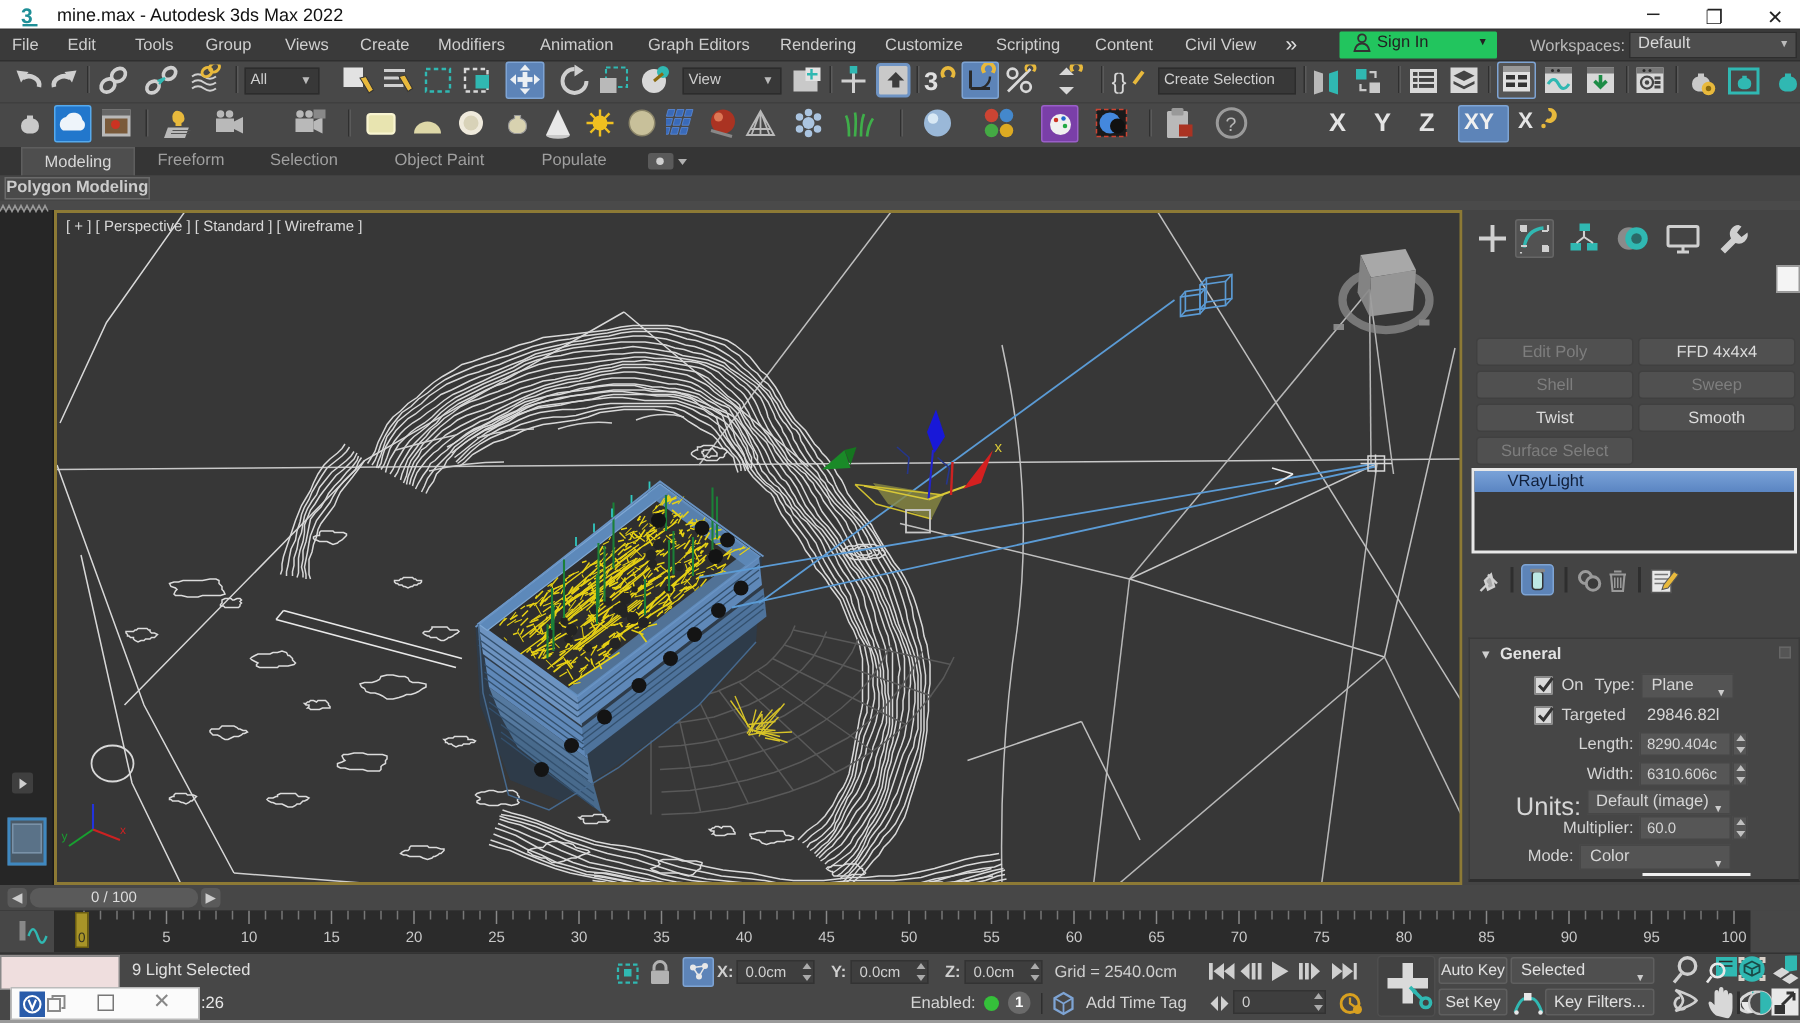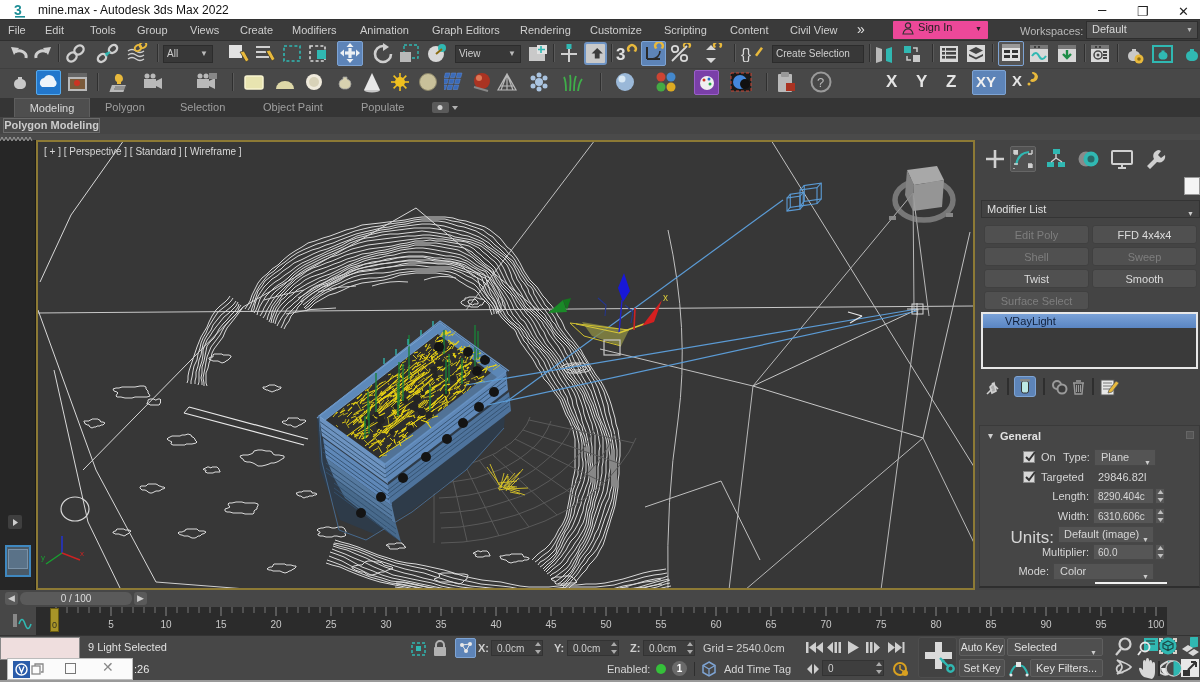--- a/index.html
+++ b/index.html
@@ -2,21 +2,21 @@
 <html><head><meta charset="utf-8"><style>
 *{margin:0;padding:0;box-sizing:border-box;font-family:"Liberation Sans",sans-serif;}
 html,body{width:1200px;height:682px;overflow:hidden;background:#474747;}
 .abs{position:absolute;}
 #page{position:relative;width:1200px;height:682px;}
 #titlebar{left:0;top:0;width:1200px;height:20px;background:#ffffff;border-bottom:1px solid #333;}
 #titlebar .t{left:38px;top:3px;font-size:12px;color:#111;}
 .wbtn{top:4px;font-size:13px;color:#222;}
 #menubar{left:0;top:20px;width:1200px;height:20px;background:#3a3a3a;}
 .menu{top:24px;font-size:11px;color:#cfcfcf;text-align:center;}
-#signin{left:893px;top:21px;width:95px;height:18px;background:#ec4899;color:#222;font-size:11px;border-radius:1px;}
+#signin{left:893px;top:21px;width:105px;height:18px;background:#22c55e;color:#222;font-size:11px;border-radius:1px;}
 #wslabel{left:1020px;top:25px;font-size:11px;color:#b9b9b9;}
 #wsbox{left:1086px;top:21px;width:112px;height:18px;background:#4d4d4d;border:1px solid #2e2e2e;color:#d8d8d8;font-size:11px;}
 #tb1{left:0;top:40px;width:1200px;height:28px;background:#484848;border-top:1px solid #2f2f2f;}
 #tb2{left:0;top:68px;width:1200px;height:30px;background:#484848;border-top:1px solid #3f3f3f;}
 #rtabs{left:0;top:98px;width:1200px;height:19px;background:#353535;}
 .rtab{top:101px;font-size:11px;color:#9f9f9f;}
 #rtab-active{left:14px;top:98px;width:76px;height:19px;background:#4e4e4e;border:1px solid #5e5e5e;border-bottom:none;color:#d8d8d8;font-size:11px;text-align:center;line-height:18px;}
 #rrow{left:0;top:117px;width:1200px;height:17px;background:#454545;}
 #polymod{left:3px;top:118px;width:97px;height:15px;background:#4a4a4a;border:1px solid #6a6a6a;color:#cccccc;font-size:11px;font-weight:bold;text-align:center;line-height:13px;}
 #belowrib{left:0;top:134px;width:1200px;height:6px;background:#4a4a4a;}
@@ -438,21 +438,21 @@
     <div class="abs" style="left:946px;top:72px;font-size:17px;font-weight:bold;color:#e4e4e4">Z</div>
     <div class="abs" style="left:972px;top:70px;width:34px;height:25px;background:#5d84b8;border:1px solid #7ea4d4;border-radius:2px"></div>
     <div class="abs" style="left:976px;top:73px;font-size:15px;font-weight:bold;color:#f0f0f0">XY</div>
     <div class="abs" style="left:1012px;top:72px;font-size:15px;font-weight:bold;color:#e4e4e4">X</div>
     <svg class="abs" style="left:1024px;top:70px" width="16" height="18" viewBox="0 0 16 18">
       <path d="M8,2 a5,5 0 1,1 -2,9 l1.5,-2 a2.5,2.5 0 1,0 1,-5z" fill="#e8b93c"></path>
       <circle cx="5" cy="14" r="1.5" fill="#e8b93c"></circle>
     </svg>
 <div id="rtabs" class="abs"></div>
 <div id="rtab-active" class="abs">Modeling</div>
-<span class="rtab abs" style="left:105px">Polygon</span>
+<span class="rtab abs" style="left:105px">Freeform</span>
 <span class="rtab abs" style="left:180px">Selection</span>
 <span class="rtab abs" style="left:263px">Object Paint</span>
 <span class="rtab abs" style="left:361px">Populate</span>
 <svg class="abs" style="left:432px;top:102px" width="26" height="12" viewBox="0 0 26 12">
       <rect x="0" y="0" width="17" height="11" rx="2" fill="#5a5a5a"></rect>
       <circle cx="8" cy="5.5" r="2.5" fill="#d0d0d0"></circle>
       <path d="M20,4 l3,4 3,-4z" fill="#b0b0b0"></path>
     </svg>
 <div id="rrow" class="abs"></div>
 <div id="polymod" class="abs">Polygon Modeling</div>
@@ -1316,21 +1316,20 @@
       <circle cx="14" cy="11" r="3.5" fill="#2a6a68"></circle>
     </svg>
 <svg class="abs" style="left:1110px;top:148px" width="24" height="22" viewBox="0 0 24 22">
       <rect x="2" y="3" width="20" height="13" rx="1" fill="none" stroke="#d0d0d0" stroke-width="2"></rect>
       <path d="M8,20 h8 M12,16 v4" stroke="#d0d0d0" stroke-width="2"></path>
     </svg>
 <svg class="abs" style="left:1145px;top:148px" width="22" height="22" viewBox="0 0 22 22">
       <path d="M14,2 a6,6 0 0,0 -5,9 l-7,7 3,3 7,-7 a6,6 0 0,0 8,-7 l-4,3 -3,-3 3,-4z" fill="#d0d0d0"></path>
     </svg>
     <div class="abs" style="left:1184px;top:177px;width:16px;height:18px;background:#f4f4f4;border:1px solid #999"></div>
-    <div class="abs" style="left:981px;top:200px;width:219px;height:18px;background:#424242;border:1px solid #343434;color:#e0e0e0;font-size:11px;line-height:16px;padding-left:5px">Modifier List<span style="position:absolute;right:5px;top:5px;font-size:7px;color:#ccc">▼</span></div>
     <div class="abs btn dis" style="left:984px;top:225px;width:105px;height:19px;line-height:18px">Edit Poly</div>
     <div class="abs btn" style="left:1092px;top:225px;width:105px;height:19px;line-height:18px">FFD 4x4x4</div>
     <div class="abs btn dis" style="left:984px;top:247px;width:105px;height:19px;line-height:18px">Shell</div>
     <div class="abs btn dis" style="left:1092px;top:247px;width:105px;height:19px;line-height:18px">Sweep</div>
     <div class="abs btn" style="left:984px;top:269px;width:105px;height:19px;line-height:18px">Twist</div>
     <div class="abs btn" style="left:1092px;top:269px;width:105px;height:19px;line-height:18px">Smooth</div>
     <div class="abs btn dis" style="left:984px;top:291px;width:105px;height:19px;line-height:18px">Surface Select</div>
     <div class="abs" style="left:981px;top:312px;width:217px;height:57px;background:#3a3a3a;border:2px solid #e8e8e8"></div>
     <div class="abs" style="left:983px;top:314px;width:213px;height:14px;background:linear-gradient(#7aa2d8,#5a85c2);color:#0a1a33;font-size:11px;line-height:14px;font-weight:bold"><span style="margin-left:22px;color:#101f3a;font-weight:normal">VRayLight</span></div>
 <svg class="abs" style="left:985px;top:379px" width="17" height="17" viewBox="0 0 17 17">

